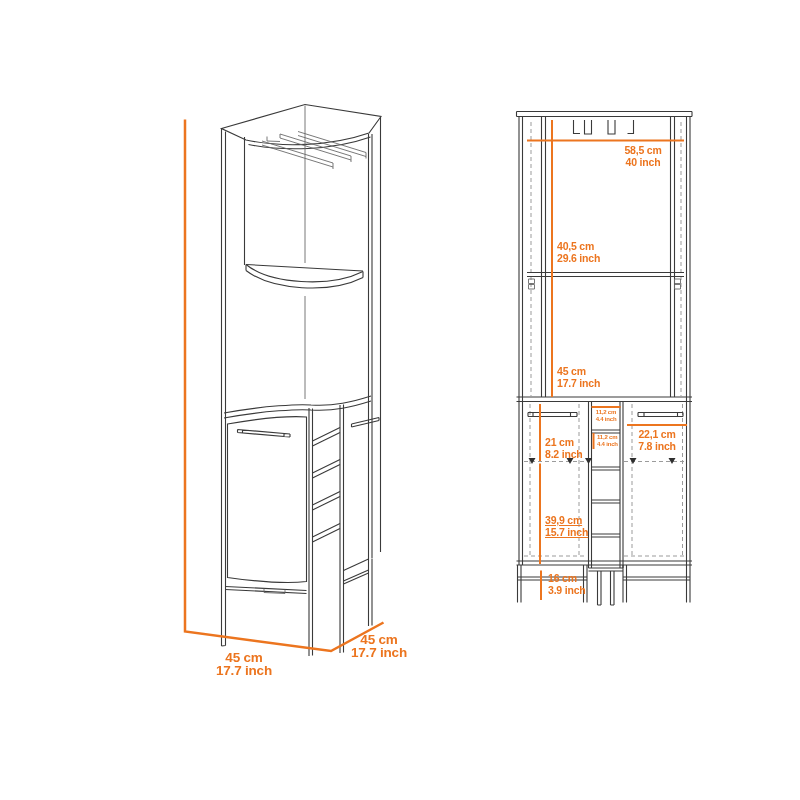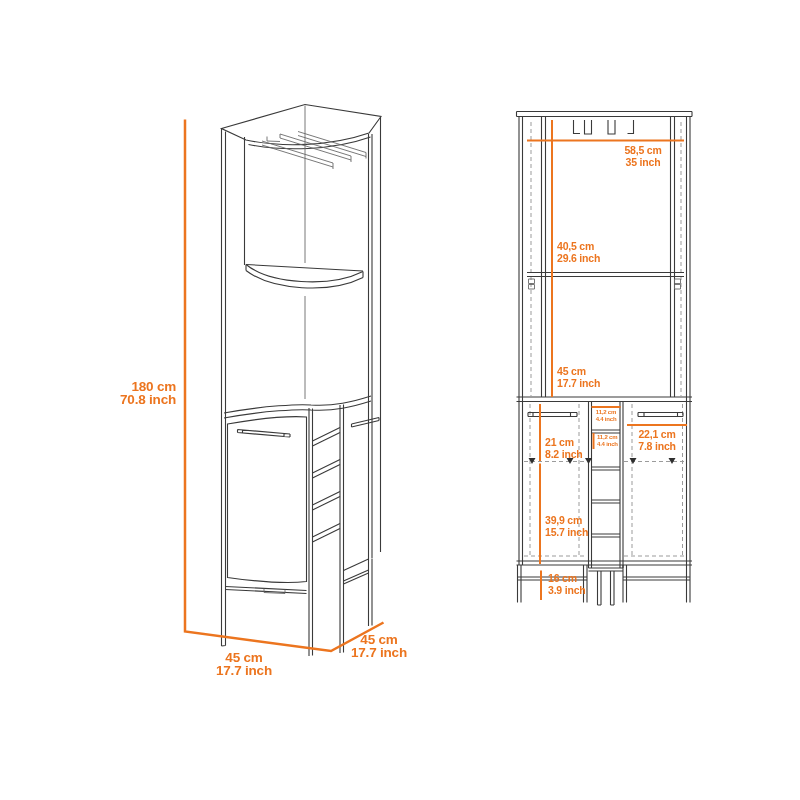--- a/index.html
+++ b/index.html
@@ -125,36 +125,32 @@
       <path class="orange-thin" d="M552,120 V397"></path>
       <path class="orange-thin" d="M540,404 V461"></path>
       <path class="orange-thin" d="M540,463.5 V564"></path>
       <path class="orange-thin" d="M541,570.5 V600"></path>
       <path class="orange-thin" d="M591.5,407 H620.5"></path>
       <path class="orange-thin" d="M593.5,433 V449"></path>
       <path class="orange-thin" d="M627,425 H687"></path>
     </g>
   </svg>
 
-  <div class="dim lg rgt" style="left:76px;top:380px;width:100px;">
-    <div>180 cm</div>
-    <div>70.8 inch</div>
-  </div>
   <div class="dim lg ctr" style="left:194px;top:651px;width:100px;">
     <div>45 cm</div>
     <div>17.7 inch</div>
   </div>
   <div class="dim lg ctr" style="left:329px;top:633px;width:100px;">
     <div>45 cm</div>
     <div>17.7 inch</div>
   </div>
 
   <div class="dim md ctr" style="left:593px;top:145px;width:100px;">
     <div>58,5 cm</div>
-    <div>35 inch</div>
+    <div>40 inch</div>
   </div>
   <div class="dim md" style="left:557px;top:241px;">
     <div>40,5 cm</div>
     <div>29.6 inch</div>
   </div>
   <div class="dim md" style="left:557px;top:366px;">
     <div>45 cm</div>
     <div>17.7 inch</div>
   </div>
   <div class="dim md" style="left:545px;top:429px;margin-top:8px;">
@@ -166,21 +162,21 @@
     <div>4.4 inch</div>
   </div>
   <div class="dim xs" style="left:597px;top:434px;">
     <div>11,2 cm</div>
     <div>4.4 inch</div>
   </div>
   <div class="dim md ctr" style="left:608px;top:429px;width:98px;">
     <div>22,1 cm</div>
     <div>7.8 inch</div>
   </div>
-  <div class="dim md" style="left:545px;top:515px;">
+  <div class="dim md" style="left:545px;top:515px;text-decoration:underline;">
     <div>39,9 cm</div>
     <div>15.7 inch</div>
   </div>
   <div class="dim md" style="left:548px;top:573px;">
     <div>16 cm</div>
     <div>3.9 inch</div>
   </div>
 
 </div>
 

